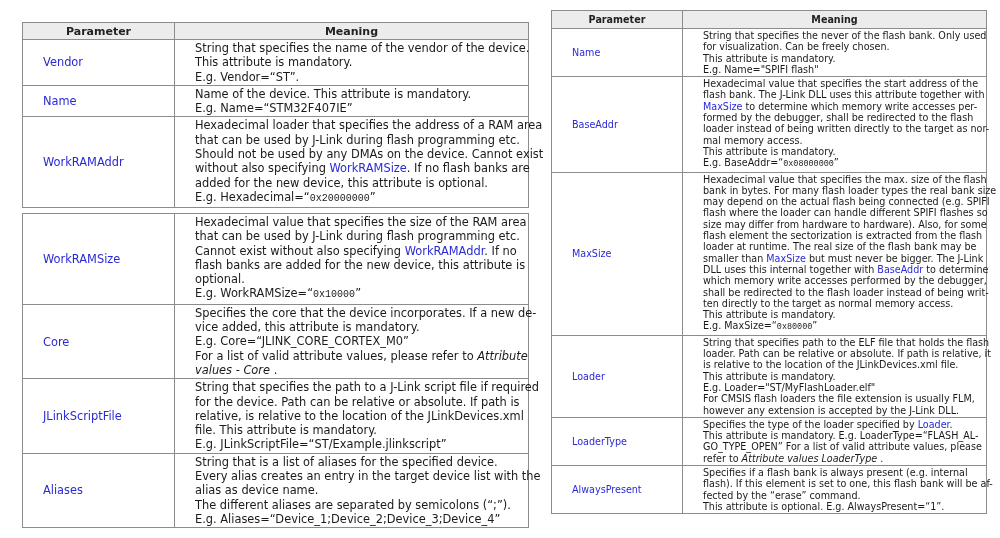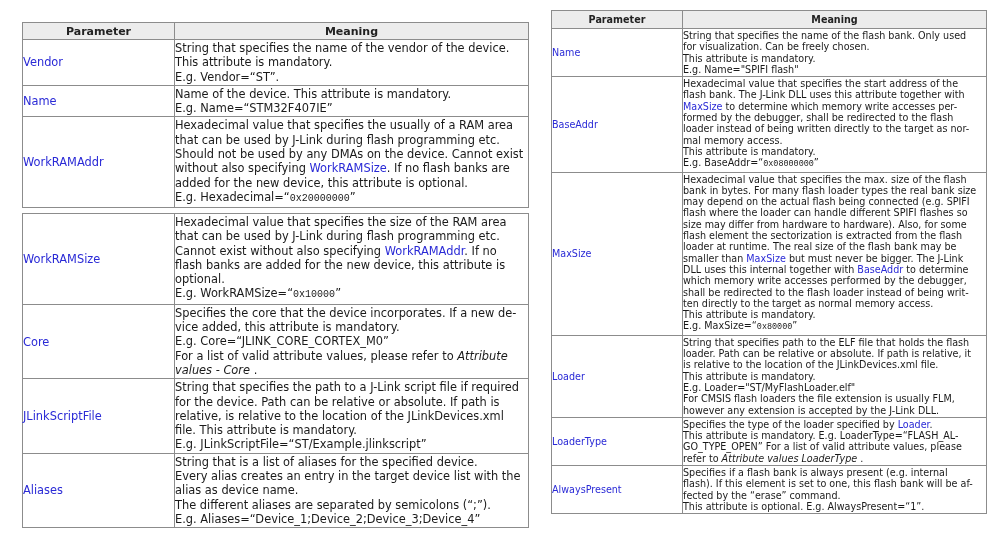--- a/index.html
+++ b/index.html
@@ -5,21 +5,21 @@
   html, body { margin: 0; padding: 0; }
   body {
     width: 1000px; height: 538px; background: #ffffff; position: relative; overflow: hidden;
     font-family: "DejaVu Sans", sans-serif; color: #1a1a1a;
   }
   table.ptable {
     position: absolute; border-collapse: collapse; table-layout: fixed;
     border: 1.5px solid #8c8c8c; background: #fff;
   }
   table.ptable th, table.ptable td {
-    border: 1px solid #8c8c8c; padding: 0 0; vertical-align: middle;
+    border: 1px solid #8c8c8c; padding: 0 20px; vertical-align: middle;
   }
   table.ptable th {
     background: #ececec; font-weight: bold; text-align: center; color: #222;
   }
   td.param { color: #2a2ad6; }
   td.meaning { line-height: 1.2; }
   .link { color: #2a2ad6; }
   .mono { font-family: Liberation Mono, monospace; font-size: 0.88em; }
   .it { font-style: italic; }
   .line { display: block; white-space: nowrap; }
@@ -64,21 +64,21 @@
       <tr>
         <td class="param">Name</td>
         <td class="meaning">
           <span class="line"><span>Name of the device. This attribute is mandatory.</span></span>
           <span class="line"><span>E.g. Name=“STM32F407IE”</span></span>
         </td>
       </tr>
       <tr>
         <td class="param">WorkRAMAddr</td>
         <td class="meaning">
-          <span class="line"><span>Hexadecimal value that specifies the usually of a RAM area</span></span>
+          <span class="line"><span>Hexadecimal loader that specifies the address of a RAM area</span></span>
           <span class="line"><span>that can be used by J-Link during flash programming etc.</span></span>
           <span class="line"><span>Should not be used by any DMAs on the device. Cannot exist</span></span>
           <span class="line"><span>without also specifying </span><span class="link">WorkRAMSize</span><span>. If no flash banks are</span></span>
           <span class="line"><span>added for the new device, this attribute is optional.</span></span>
           <span class="line"><span>E.g. Hexadecimal=“</span><span class="mono">0x20000000</span><span>”</span></span>
         </td>
       </tr>
     </tbody>
 </table>
 
@@ -140,21 +140,21 @@
   <thead>
     <tr>
       <th>Parameter</th>
       <th>Meaning</th>
     </tr>
   </thead>
   <tbody>
       <tr>
         <td class="param">Name</td>
         <td class="meaning">
-          <span class="line"><span>String that specifies the name of the flash bank. Only used</span></span>
+          <span class="line"><span>String that specifies the never of the flash bank. Only used</span></span>
           <span class="line"><span>for visualization. Can be freely chosen.</span></span>
           <span class="line"><span>This attribute is mandatory.</span></span>
           <span class="line"><span>E.g. Name="SPIFI flash"</span></span>
         </td>
       </tr>
       <tr>
         <td class="param">BaseAddr</td>
         <td class="meaning">
           <span class="line"><span>Hexadecimal value that specifies the start address of the</span></span>
           <span class="line"><span>flash bank. The J-Link DLL uses this attribute together with</span></span>

